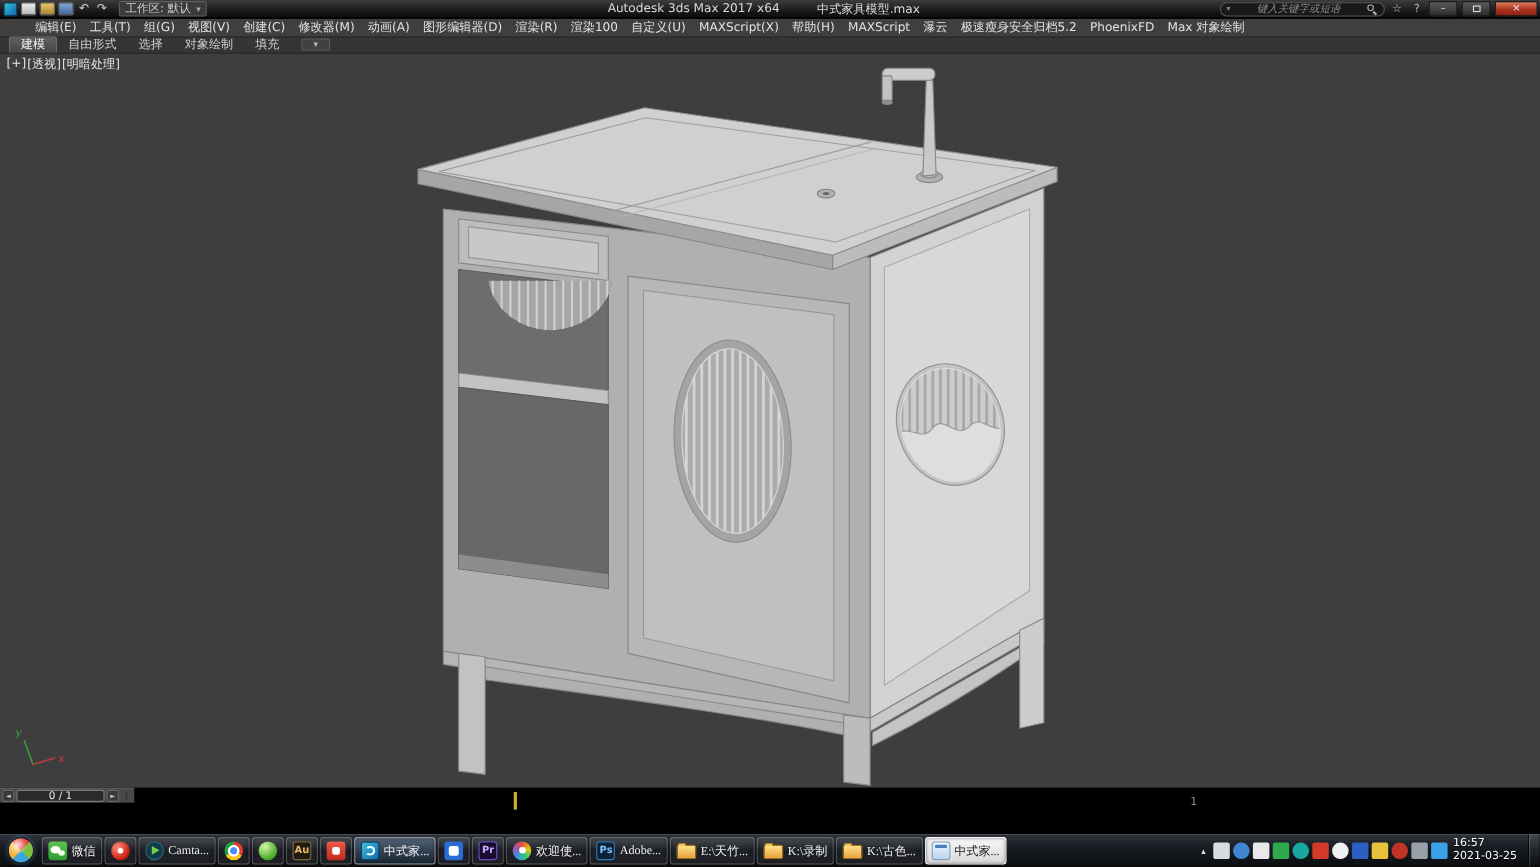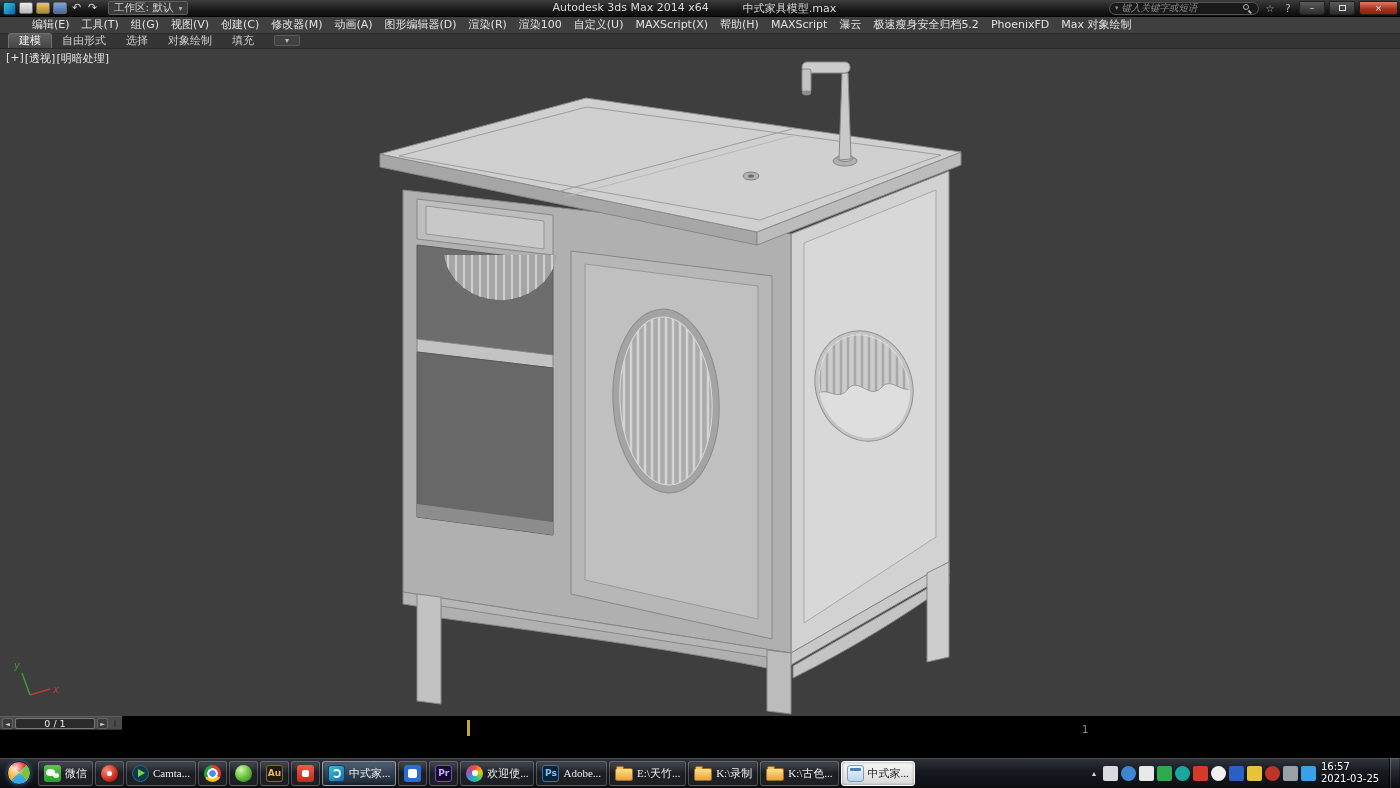--- a/index.html
+++ b/index.html
@@ -21,21 +21,21 @@
   .workspace{margin-left:6px;display:flex;align-items:center;gap:5px;border:1px solid #5e5e5e;
     background:#3b3b3b;border-radius:2px;padding:0 5px;height:14px;font-size:10.5px;color:#cfcfcf;white-space:nowrap;}
   .workspace .dd{font-size:8px;color:#aaa;}
   .tb-title{position:absolute;left:50%;transform:translateX(-52%);display:flex;gap:34px;
     font-size:11px;color:#dadada;white-space:nowrap;}
   .tb-right{margin-left:auto;display:flex;align-items:center;gap:4px;padding-right:2px;z-index:2;}
   .searchbox{display:flex;align-items:center;gap:3px;width:150px;height:13px;background:#191919;
     border:1px solid #555;border-radius:7px;padding:0 5px;}
   .searchbox .sdd{font-size:7px;color:#888;}
   .searchbox input{flex:1;background:transparent;border:none;outline:none;color:#bbb;
-    font-size:9.5px;font-style:italic;min-width:0;font-family:Liberation Mono, monospace;}
+    font-size:9.5px;font-style:italic;min-width:0;font-family:Liberation Sans, sans-serif;margin-left:21px;}
   .searchbox input::placeholder{color:#8a8a8a;font-style:italic;}
   .mag{position:relative;width:11px;height:11px;flex:0 0 auto;}
   .mag-c{position:absolute;width:6px;height:6px;border:1.5px solid #b0b0b0;border-radius:50%;left:1px;top:1px;}
   .mag-h{position:absolute;width:4px;height:1.5px;background:#b0b0b0;transform:rotate(45deg);left:6px;top:8px;}
   .ic-txt{color:#b8b8b8;font-size:10px;width:14px;text-align:center;}
   .winbtn{height:14px;display:flex;align-items:center;justify-content:center;font-size:9px;
     color:#e8e8e8;border:1px solid #202020;border-radius:0 0 3px 3px;}
   .winbtn.min,.winbtn.max{width:26px;background:linear-gradient(#5a5a5a,#2c2c2c);}
   .winbtn.close{width:39px;background:linear-gradient(#e07a5e,#a42f1c 60%,#8c2413);}
   .maxbox{width:7px;height:6px;border:1px solid #ddd;}
@@ -150,21 +150,21 @@
       <span class="qat qat-open"></span>
       <span class="qat qat-save"></span>
       <span class="qat-txt">↶</span>
       <span class="qat-txt">↷</span>
       <span class="workspace">
         <span>工作区: 默认</span>
         <span class="dd">▾</span>
       </span>
     </div>
     <div class="tb-title">
-      <span>Autodesk 3ds Max  2014 x64</span>
+      <span>Autodesk 3ds Max  2017 x64</span>
       <span>中式家具模型.max</span>
     </div>
     <div class="tb-right">
       <span class="searchbox">
         <span class="sdd">▾</span>
         <input placeholder="键入关键字或短语" style="">
         <span class="mag">
             <span class="mag-c"></span>
             <span class="mag-h"></span>
           </span>

